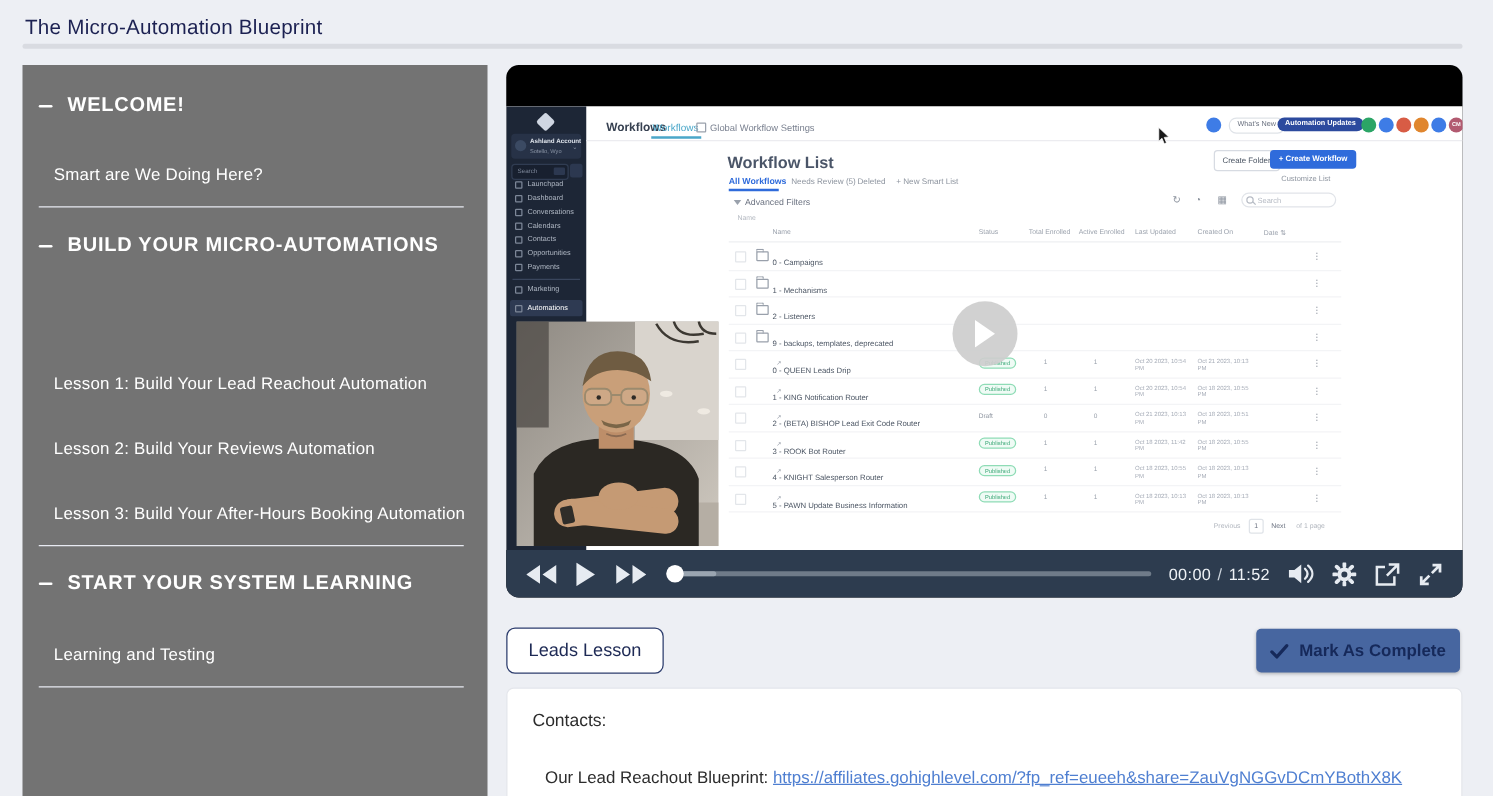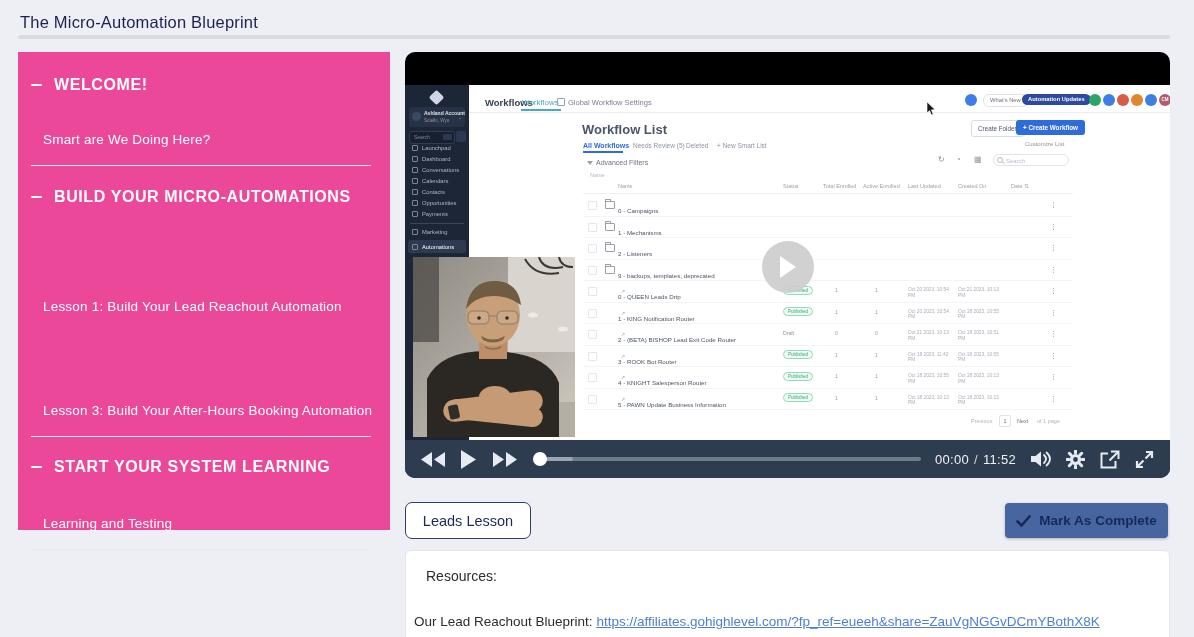--- a/index.html
+++ b/index.html
@@ -5,21 +5,21 @@
   html,body{margin:0;padding:0}
   body{
     width:1194px;height:637px;position:relative;overflow:hidden;
     background:#edeff4;font-family:"Liberation Sans",sans-serif;
   }
   
   .page-title{position:absolute;left:20px;top:13px;font-size:16.5px;font-weight:400;color:#1c2152;letter-spacing:.2px}
   .title-rule{position:absolute;left:18px;top:35px;width:1152px;height:4px;background:#d9dbe1;border-radius:2px}
 
   
-  .sidebar{position:absolute;left:18px;top:52px;width:372px;height:478px;background:#ec4899;color:#fff}
+  .sidebar{position:absolute;left:18px;top:52px;width:372px;height:585px;background:#737373;color:#fff}
   .sec-h{position:absolute;left:13px;display:flex;align-items:center;gap:12px;cursor:pointer}
   .sec-h .minus{width:11px;height:2.5px;background:#fff;border-radius:1px;flex:0 0 auto}
   .sec-h .sec-label{font-size:16px;font-weight:600;letter-spacing:.6px;white-space:nowrap}
   .s-item{position:absolute;left:25px;font-size:13.5px;font-weight:500;letter-spacing:.2px;white-space:nowrap;cursor:pointer}
   .s-div{position:absolute;left:13px;width:340px;height:1px;background:#e8eaf2}
 
   
   .video{position:absolute;left:405px;top:52px;width:765px;height:426px;background:#000;border-radius:10px}
   .screen{position:absolute;left:0;top:33px;width:765px;height:355px;background:#fff;overflow:hidden;filter:blur(.4px)}
 
@@ -105,21 +105,21 @@
   .time .sep{margin:0 5px;color:#cdd5dd}
   .cicon{margin-left:15px}
 
   
   .btn-next{position:absolute;left:405px;top:502px;width:126px;height:37px;background:#fff;border:1.5px solid #2d3d6d;border-radius:7px;font-family:inherit;font-size:14.5px;color:#1e2a55;cursor:pointer}
   .btn-complete{position:absolute;left:1005px;top:503px;width:163px;height:35px;background:#4766a0;border:none;border-radius:4px;font-family:inherit;font-size:13.5px;font-weight:600;color:#16295a;cursor:pointer;display:flex;align-items:center;justify-content:center;gap:8px;box-shadow:0 1px 3px rgba(0,0,0,.25)}
 
   
   .res-card{position:absolute;left:405px;top:550px;width:765px;height:110px;background:#fff;border:1px solid #e4e6eb;border-radius:6px;box-sizing:border-box}
   .res-heading{position:absolute;left:20px;top:17px;font-size:14px;color:#2c2c2c}
-  .res-line{position:absolute;left:8px;top:63px;font-size:13.5px;color:#2c2c2c;white-space:nowrap}
+  .res-line{position:absolute;left:30px;top:63px;font-size:13.5px;color:#2c2c2c;white-space:nowrap}
   .res-link{color:#4f7fd1;text-decoration:underline;cursor:pointer}
 </style>
 </head>
 <body>
 
 <div class="page-title">The Micro-Automation Blueprint</div>
 <div class="title-rule"></div>
 
 <nav class="sidebar">
   <div class="sec-h" style="top:24px">
@@ -127,20 +127,21 @@
     <span class="sec-label">WELCOME!</span>
   </div>
   <div class="s-item" style="top:80px">Smart are We Doing Here?</div>
   <div class="s-div" style="top:113px"></div>
 
   <div class="sec-h" style="top:136px">
     <span class="minus"></span>
     <span class="sec-label">BUILD YOUR MICRO-AUTOMATIONS</span>
   </div>
   <div class="s-item" style="top:247px">Lesson 1: Build Your Lead Reachout Automation</div>
+  <div class="s-item" style="top:299px">Lesson 2: Build Your Reviews Automation</div>
   <div class="s-item" style="top:351px">Lesson 3: Build Your After-Hours Booking Automation</div>
   <div class="s-div" style="top:384px"></div>
 
   <div class="sec-h" style="top:406px">
     <span class="minus"></span>
     <span class="sec-label">START YOUR SYSTEM LEARNING</span>
   </div>
   <div class="s-item" style="top:464px">Learning and Testing</div>
   <div class="s-div" style="top:497px"></div>
 </nav>
@@ -487,18 +488,18 @@
 
 <button class="btn-next">Leads Lesson</button>
 <button class="btn-complete">
   <svg width="15" height="12" viewBox="0 0 15 12">
       <path d="M1.5,6.5 L5.5,10.5 L13.5,1.5" stroke="#16295a" stroke-width="2.6" fill="none" stroke-linecap="round"></path>
     </svg>
   <span>Mark As Complete</span>
 </button>
 
 <div class="res-card">
-  <div class="res-heading">Resources:</div>
+  <div class="res-heading">Contacts:</div>
   <div class="res-line">
     <span>Our Lead Reachout Blueprint:</span>
     <a class="res-link">https://affiliates.gohighlevel.com/?fp_ref=eueeh&amp;share=ZauVgNGGvDCmYBothX8K</a>
   </div>
 </div>
 
 </body></html>

